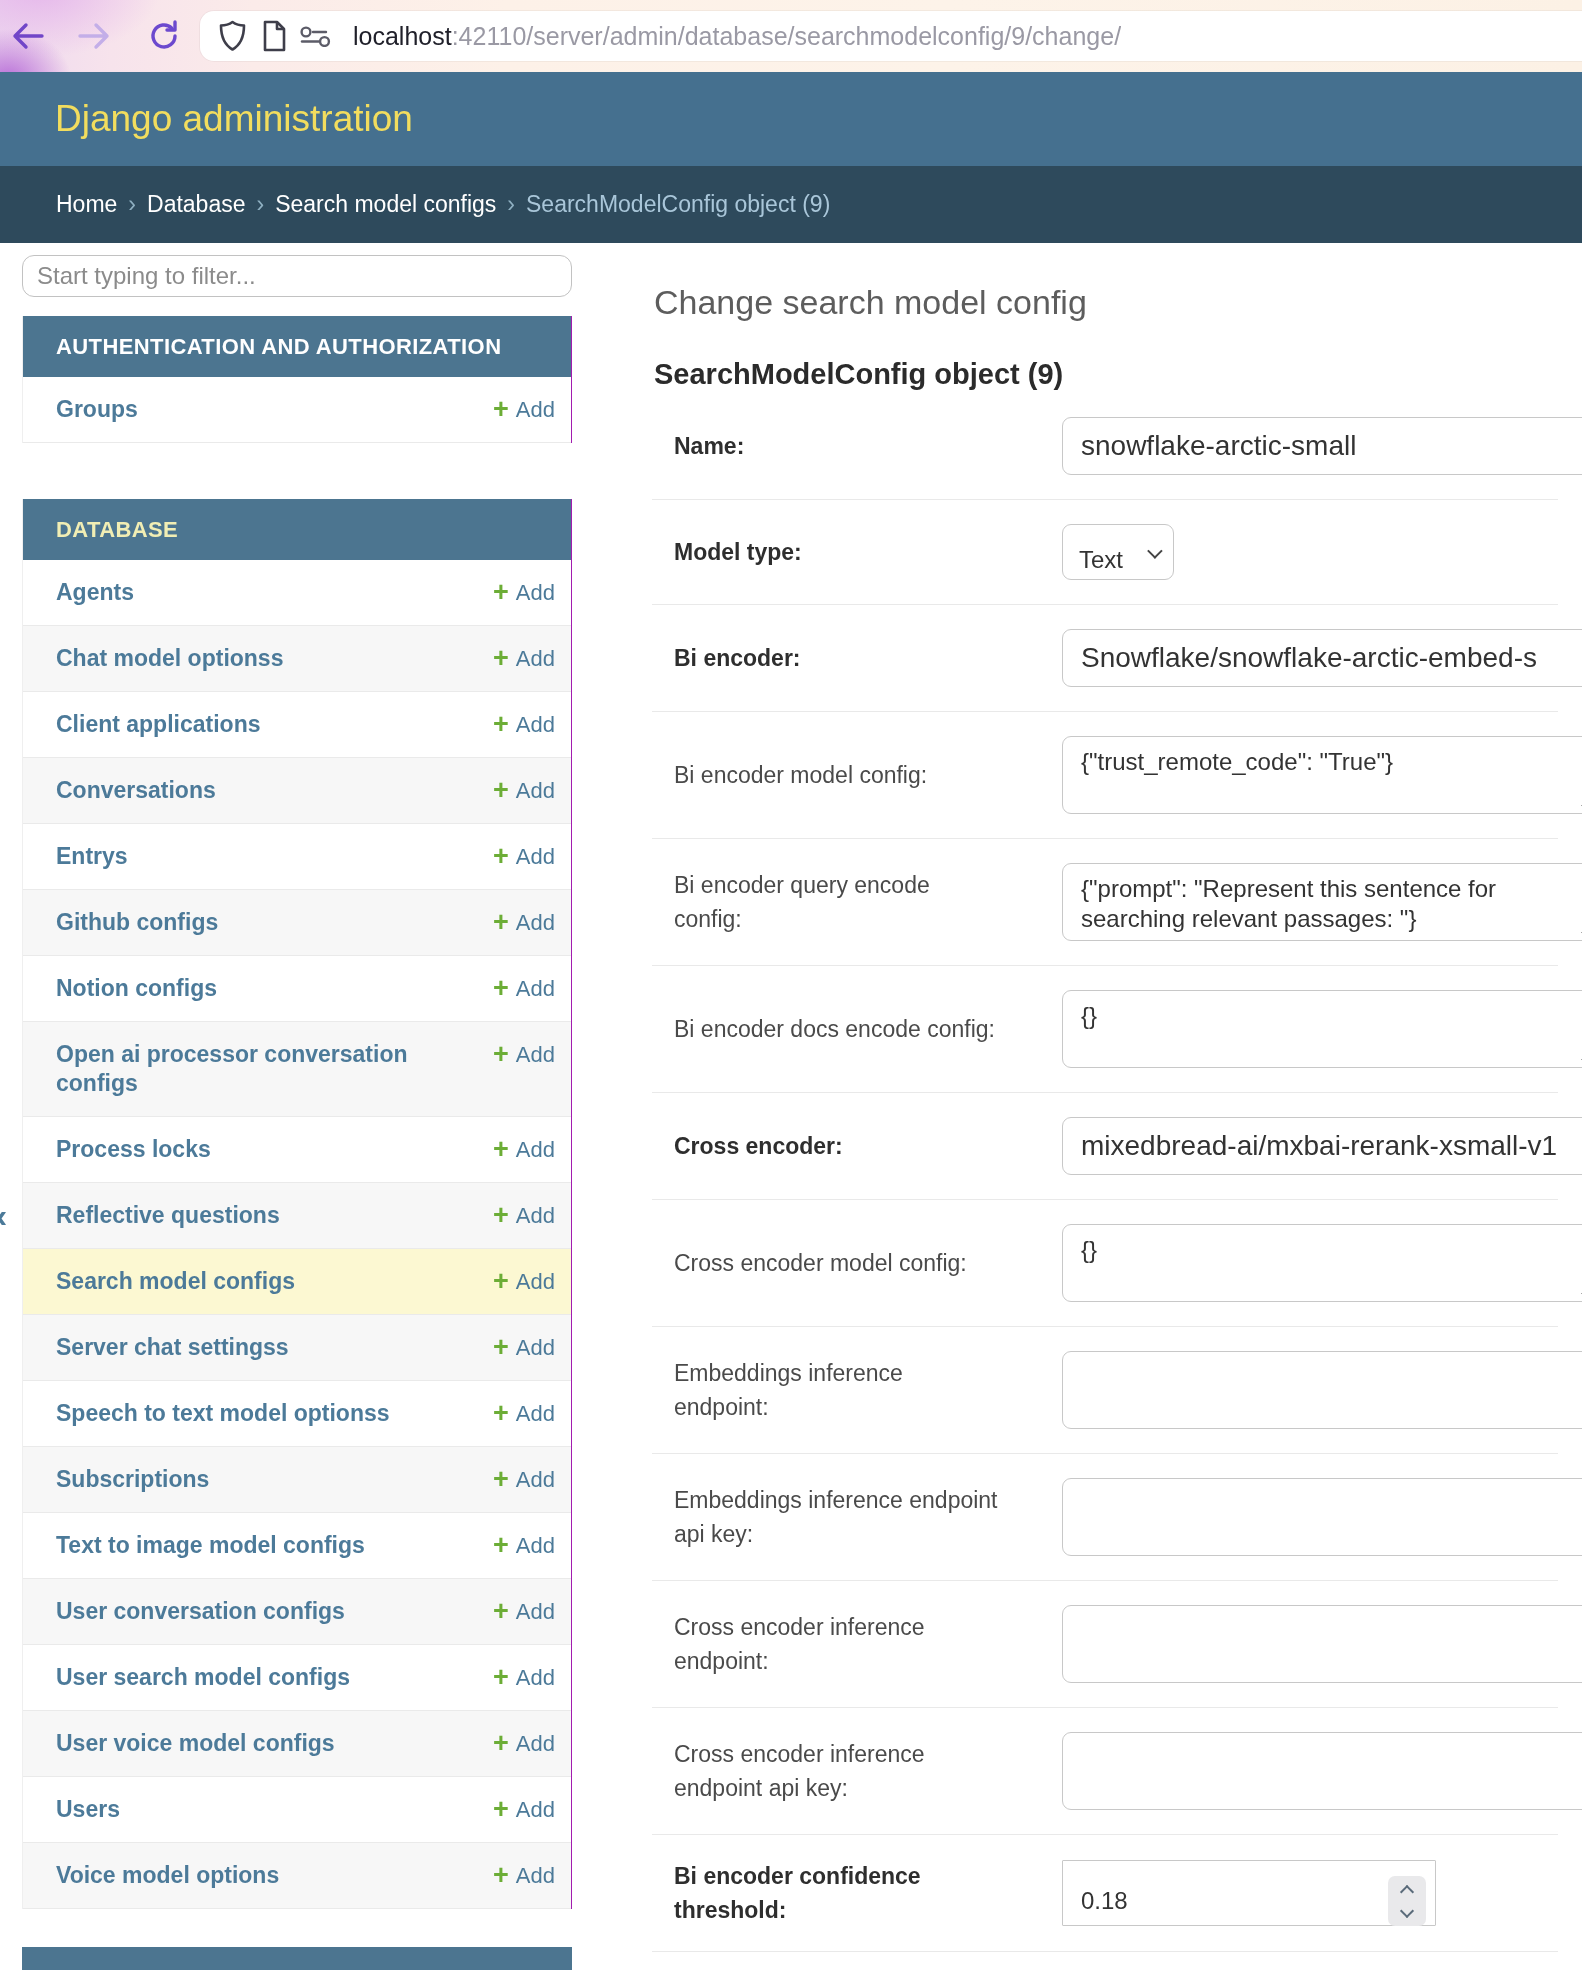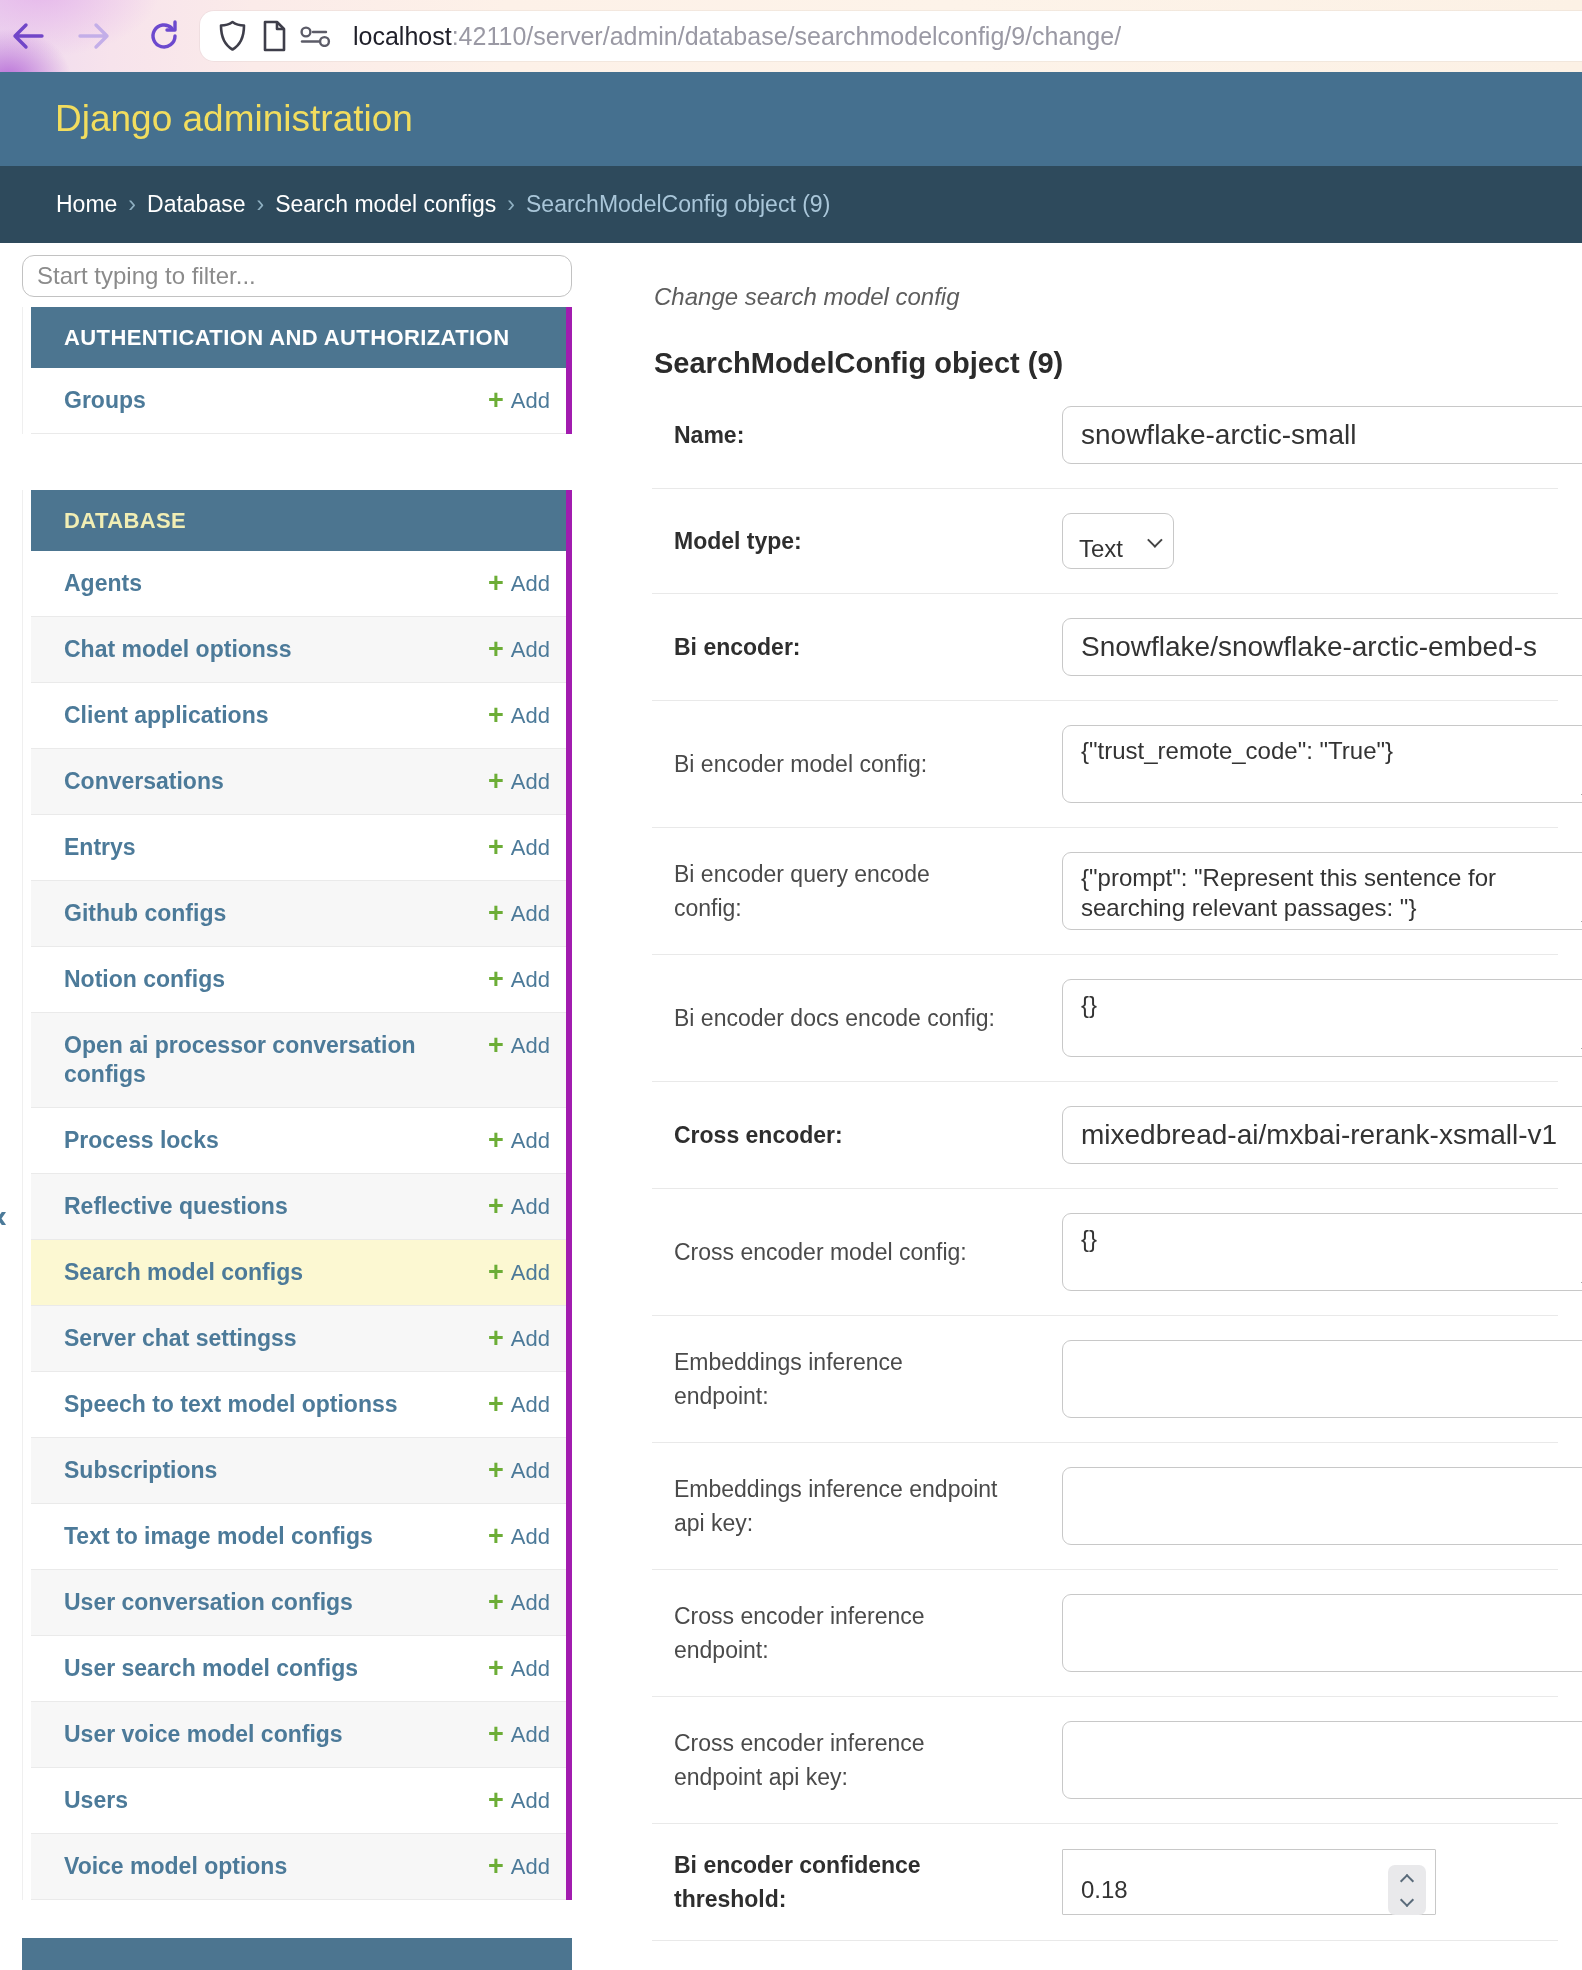--- a/index.html
+++ b/index.html
@@ -38,40 +38,40 @@
 
   
   .page{display:flex;align-items:flex-start;}
   .sidebar{width:550px;margin-left:22px;flex:0 0 auto;padding-top:12px;}
   .main{flex:1;padding:40px 24px 0 80px;min-width:0;}
 
   
   .filter-input{width:100%;height:42px;border:1px solid #c2c2c2;border-radius:12px;
     font-size:24px;padding:0 14px;color:#333;outline:none;background:#fff;}
   .filter-input::placeholder{color:#8b8b8b;}
-  .module{margin-top:10px;margin-bottom:56px;border-left:1px solid #efefef;border-right:6px solid #a21caf;padding-left:8px;}
+  .module{margin-top:19px;margin-bottom:56px;border-left:1px solid #efefef;border-right:1px solid #a21caf;}
   .module:last-of-type{margin-bottom:0;}
   .caption{background:var(--caption-bg);color:#fff;height:61px;line-height:61px;
     padding:0 33px;font-size:22px;font-weight:600;letter-spacing:.4px;white-space:nowrap;overflow:hidden;}
   .caption.current{color:var(--caption-current);}
   .srow{display:flex;align-items:flex-start;padding:18px 16px 18px 33px;
     border-bottom:1px solid var(--border);background:#fff;}
   .rows .srow:nth-child(even){background:var(--row-alt);}
   .rows .srow.highlight{background:var(--highlight-row);}
   .ilink{color:var(--link);font-size:23px;font-weight:600;line-height:29px;flex:1 1 auto;
     padding-right:10px;cursor:pointer;text-decoration:none;}
   .addlink{flex:0 0 auto;display:flex;align-items:center;white-space:nowrap;cursor:pointer;line-height:29px;}
   .plus{color:var(--add-green);font-size:27px;font-weight:700;margin-right:7px;line-height:29px;}
   .addtxt{color:var(--link);font-size:22px;font-weight:400;}
   .module-stub{height:60px;background:var(--caption-bg);margin-top:38px;}
   .nav-toggle{position:absolute;left:-4px;top:1198px;color:var(--link);font-size:34px;
     font-weight:600;cursor:pointer;line-height:34px;}
 
   
-  .page-title{font-size:24px;font-weight:400;color:#5d5d5d;margin:0 0 36px 2px;font-style:italic;}
+  .page-title{font-size:34px;font-weight:400;color:#5d5d5d;margin:0 0 36px 2px;}
   .object-title{font-size:29px;font-weight:700;color:#2b2b2b;margin:0 0 2px 2px;}
   .frow{display:flex;align-items:center;padding:24px 0 24px 22px;border-bottom:1px solid #e9e9e9;gap:44px;}
   .flabel{width:344px;flex:0 0 auto;font-size:23px;color:#4a4a4a;line-height:34px;padding-right:20px;}
   .frow.req .flabel{color:#2e2e2e;font-weight:700;}
   .fctl{flex:0 0 auto;}
   .tinput{width:540px;height:58px;border:1px solid #c8c8c8;border-radius:9px;background:#fff;
     font-size:28px;color:#333;padding:0 18px;outline:none;}
   .select{width:112px;height:56px;border:1px solid #c8c8c8;border-radius:9px;background:#fff;
     display:flex;align-items:center;padding:0 14px 0 16px;cursor:pointer;}
   .select-val{font-size:24px;color:#333;flex:1;margin-top:16px;}

